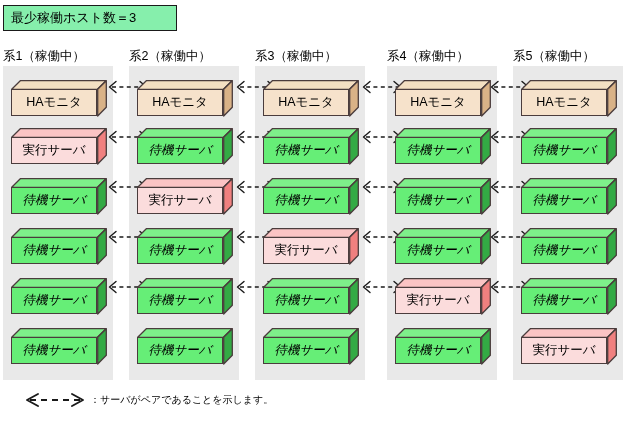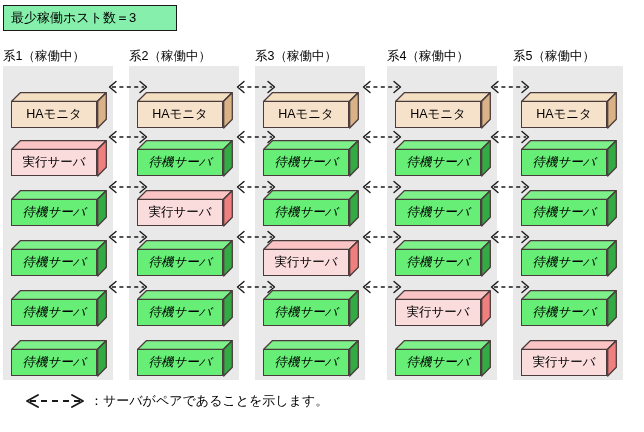--- a/index.html
+++ b/index.html
@@ -58,21 +58,20 @@
     background: #e9e9e9;
     box-sizing: border-box;
   }
 
   
   .box3d {
     position: absolute;
     left: 8px;
     width: 86px;
     height: 27px;
-    margin-top: 12px;
   }
   .box3d .face {
     position: absolute;
     left: 0;
     top: 9px;
     width: 86px;
     height: 27px;
     border: 1.3px solid #4a3c3c;
     box-sizing: border-box;
     display: flex;
@@ -129,21 +128,21 @@
     align-items: center;
     padding-left: 18px;
   }
   #legend .legend-arrow {
     width: 62px;
     height: 16px;
     flex: none;
   }
   #legend .legend-arrow svg { display: block; }
   #legend .legend-desc {
-    font-size: 13px;
+    font-size: 10px;
     white-space: nowrap;
     margin-left: 4px;
   }
 </style>
 </head>
 <body>
 
 <div id="title-box">
   <span class="title-text">最少稼働ホスト数＝3</span>
 </div>

